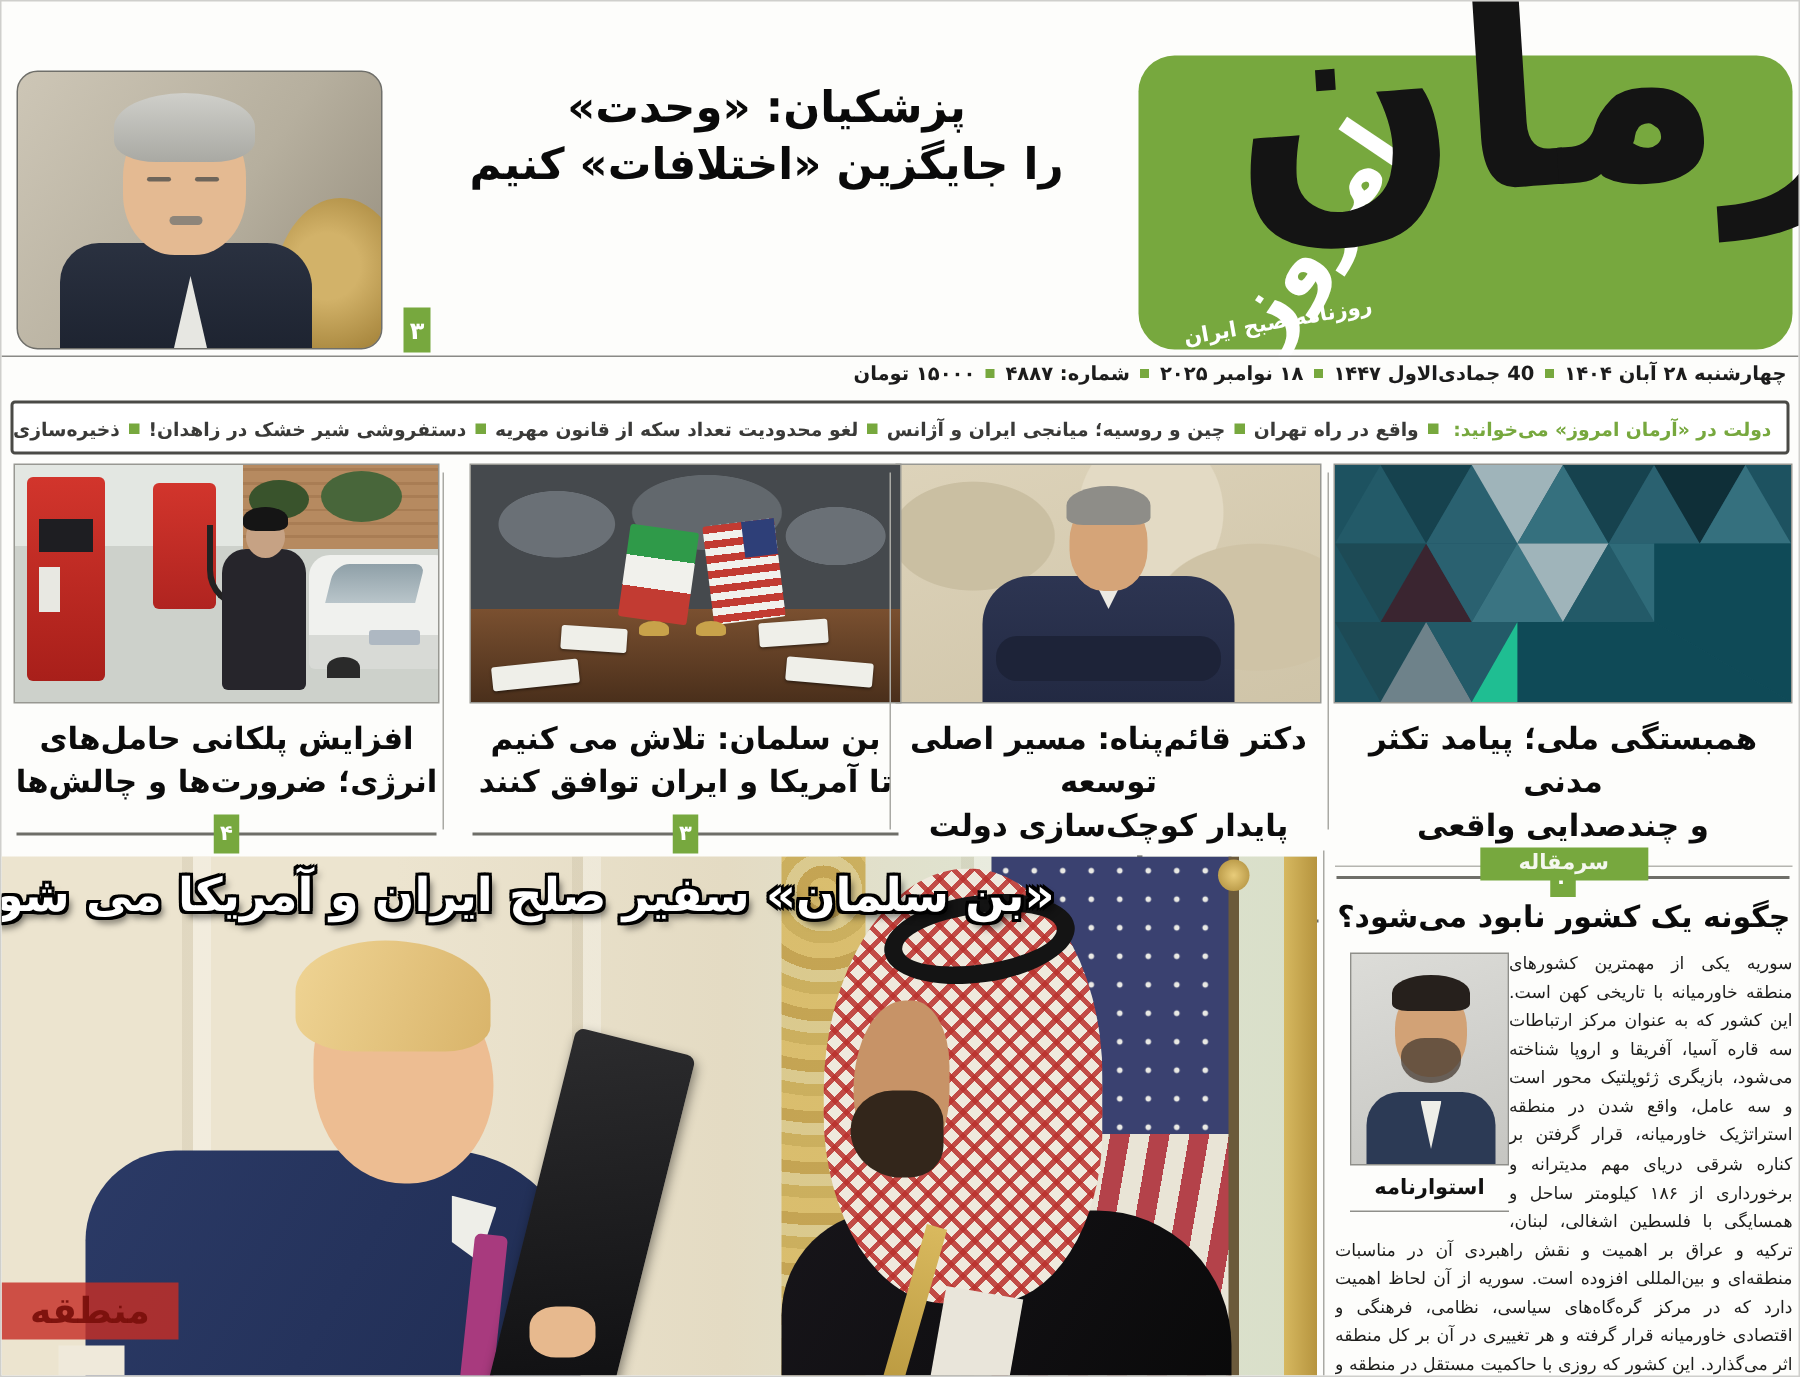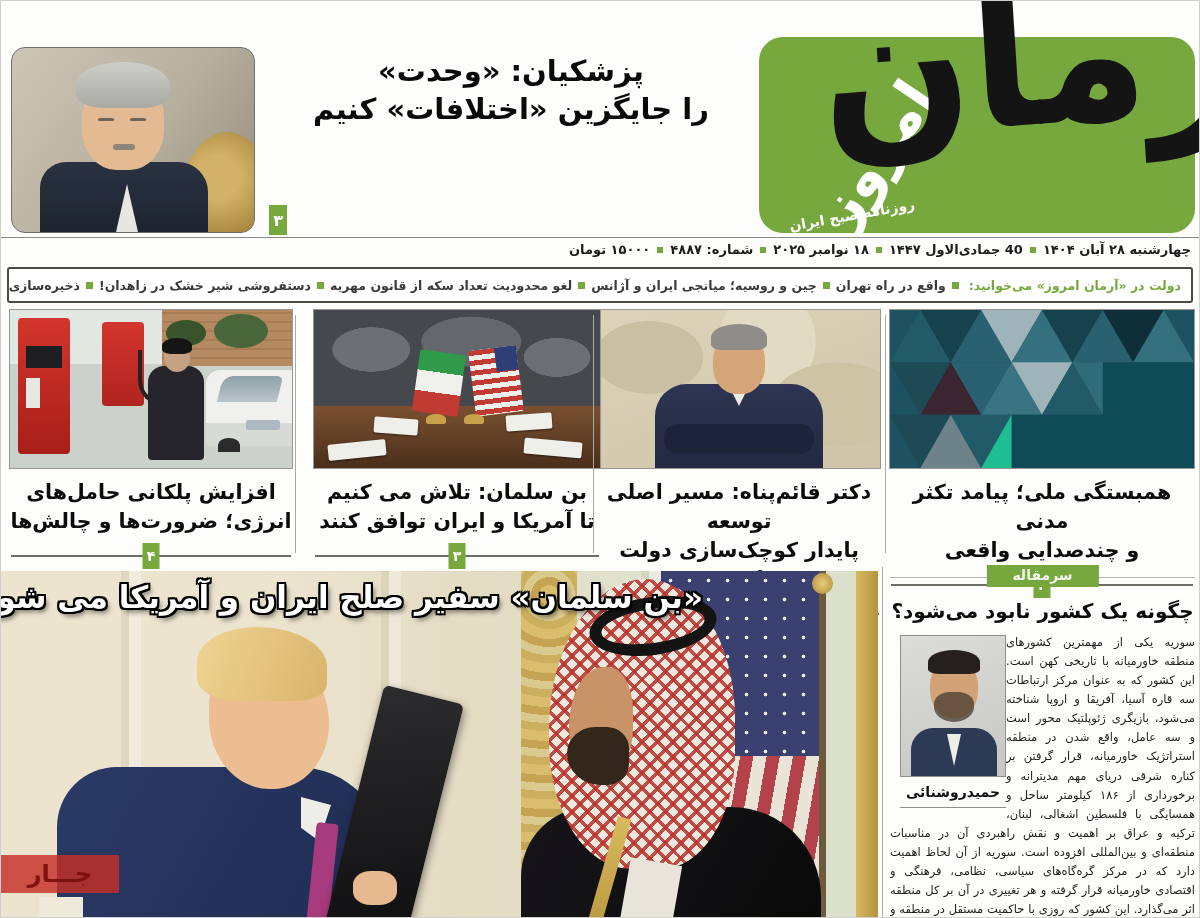--- a/index.html
+++ b/index.html
@@ -434,40 +434,40 @@
 
     <div class="mb-bisht"></div>
     <div class="mb-ghutra"></div>
     <div class="mb-agal"></div>
     <div class="mb-face"></div>
     <div class="mb-beard"></div>
     <div class="mb-trim"></div>
     <div class="mb-thobe"></div>
 
     <div class="mp-headline">«بن سلمان» سفیر صلح ایران و آمریکا می شود؟</div>
-    <div class="mp-watermark">جـــار</div>
+    <div class="mp-watermark">منطقه</div>
     <div class="mp-whitebox"></div>
   </div>
   <div class="bottom-vdiv"></div>
 
   <div class="editorial">
     <div class="ed-head">
       <div class="ed-rule"></div>
       <div class="ed-badge">سرمقاله</div>
     </div>
     <div class="ed-title">چگونه یک کشور نابود می‌شود؟</div>
     <div class="ed-body">
       <div class="ed-author">
         <div class="ed-photo">
           <div class="au-suit"></div>
           <div class="au-shirt"></div>
           <div class="au-head"></div>
           <div class="au-hair"></div>
           <div class="au-beard"></div>
         </div>
-        <div class="ed-authorname">حمیدروشنائی</div>
+        <div class="ed-authorname">استوارنامه</div>
       </div>
       <span>سوریه یکی از مهمترین کشورهای منطقه خاورمیانه با تاریخی کهن است. این کشور که به عنوان مرکز ارتباطات سه قاره آسیا، آفریقا و اروپا شناخته می‌شود، بازیگری ژئوپلتیک محور است و سه عامل، واقع شدن در منطقه استراتژیک خاورمیانه، قرار گرفتن بر کناره شرقی دریای مهم مدیترانه و برخورداری از ۱۸۶ کیلومتر ساحل و همسایگی با فلسطین اشغالی، لبنان، ترکیه و عراق بر اهمیت و نقش راهبردی آن در مناسبات منطقه‌ای و بین‌المللی افزوده است. سوریه از آن</span>
       <span>لحاظ اهمیت دارد که در مرکز گره‌گاه‌های سیاسی، نظامی، فرهنگی و اقتصادی خاورمیانه قرار گرفته و هر تغییری در آن بر کل منطقه اثر می‌گذارد. این کشور که روزی با حاکمیت مستقل در منطقه و با نفوذی گسترده در لبنان، اردن و عراق، عضو محور مقاومت در مقابل اسرائیل بود، اکنون با فروپاشی نظام حزب بعث، با چالش‌های بزرگی مواجه شده است. اگرچه غربی‌ها و بخصوص آمریکایی‌ها تلاش دارند سقوط بشار اسد و حاکم شدن گروه تحریر الشام را نوعی پیروزی برای مردم سوریه قلمداد کنند، اما واقعیت این است که این کشور اکنون علاوه بر قرار گرفتن در تحت حاکمیت گروهی تروریست، با حملات و تجاوزات رژیم صهیونیستی و اشغال بخشی از سرزمین‌های خود و تسلط و نفوذ سیاسی دولت ترکیه مواجه است و گروه‌های تکفیری قدرت را در دست گرفته‌اند.</span>
     </div>
   </div>
 
 </div>
 
 </body></html>

